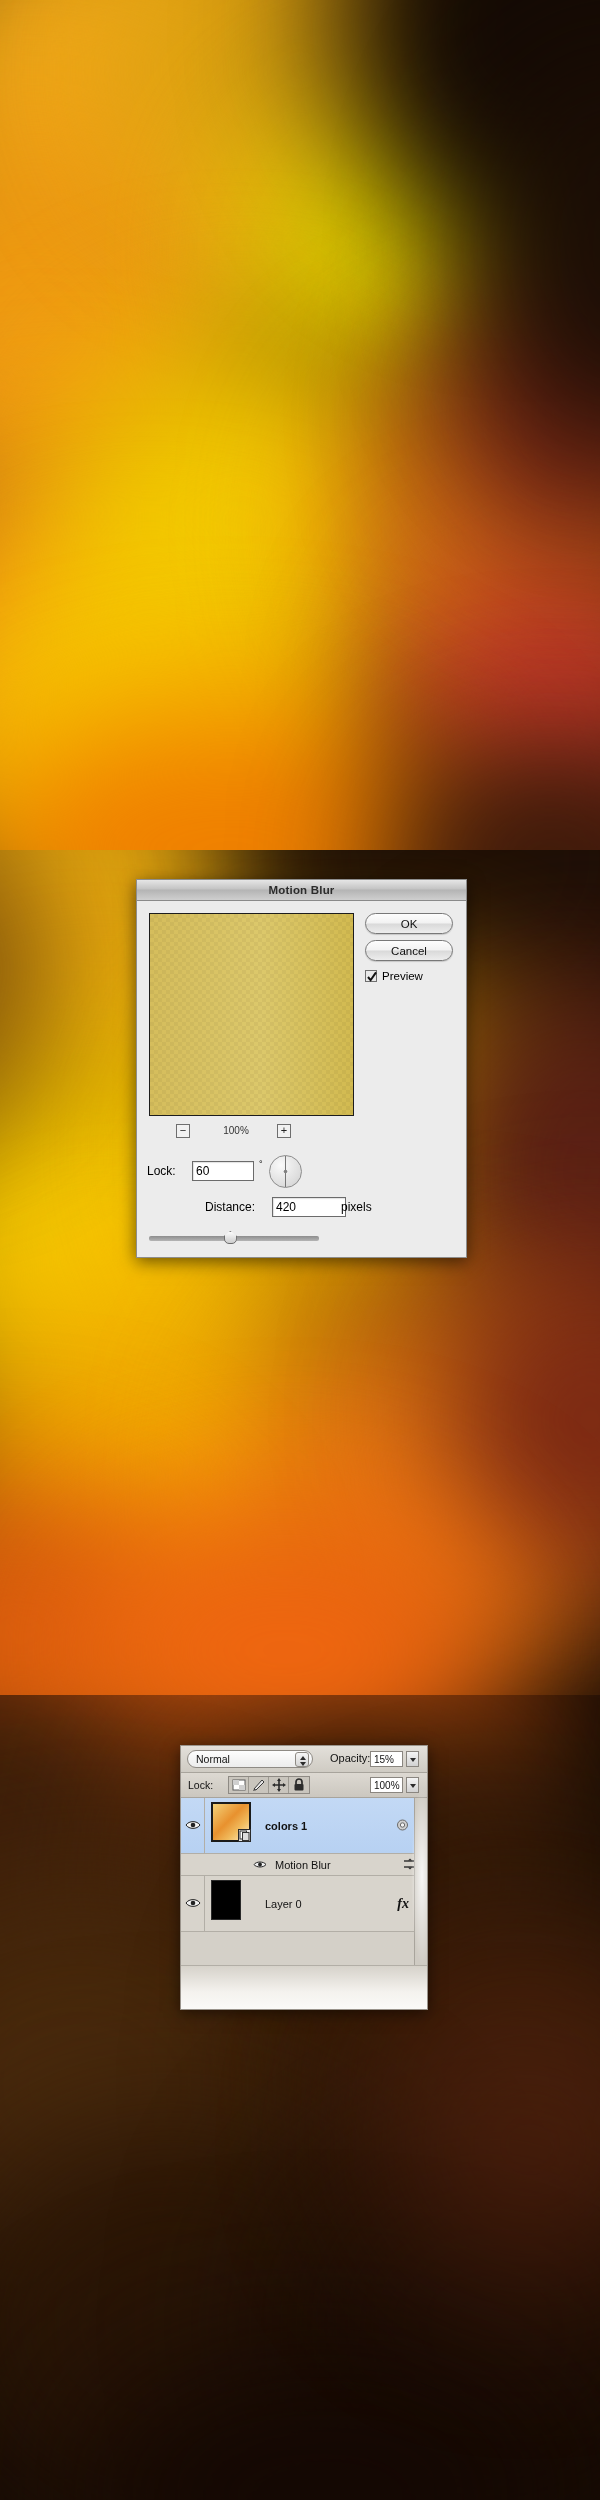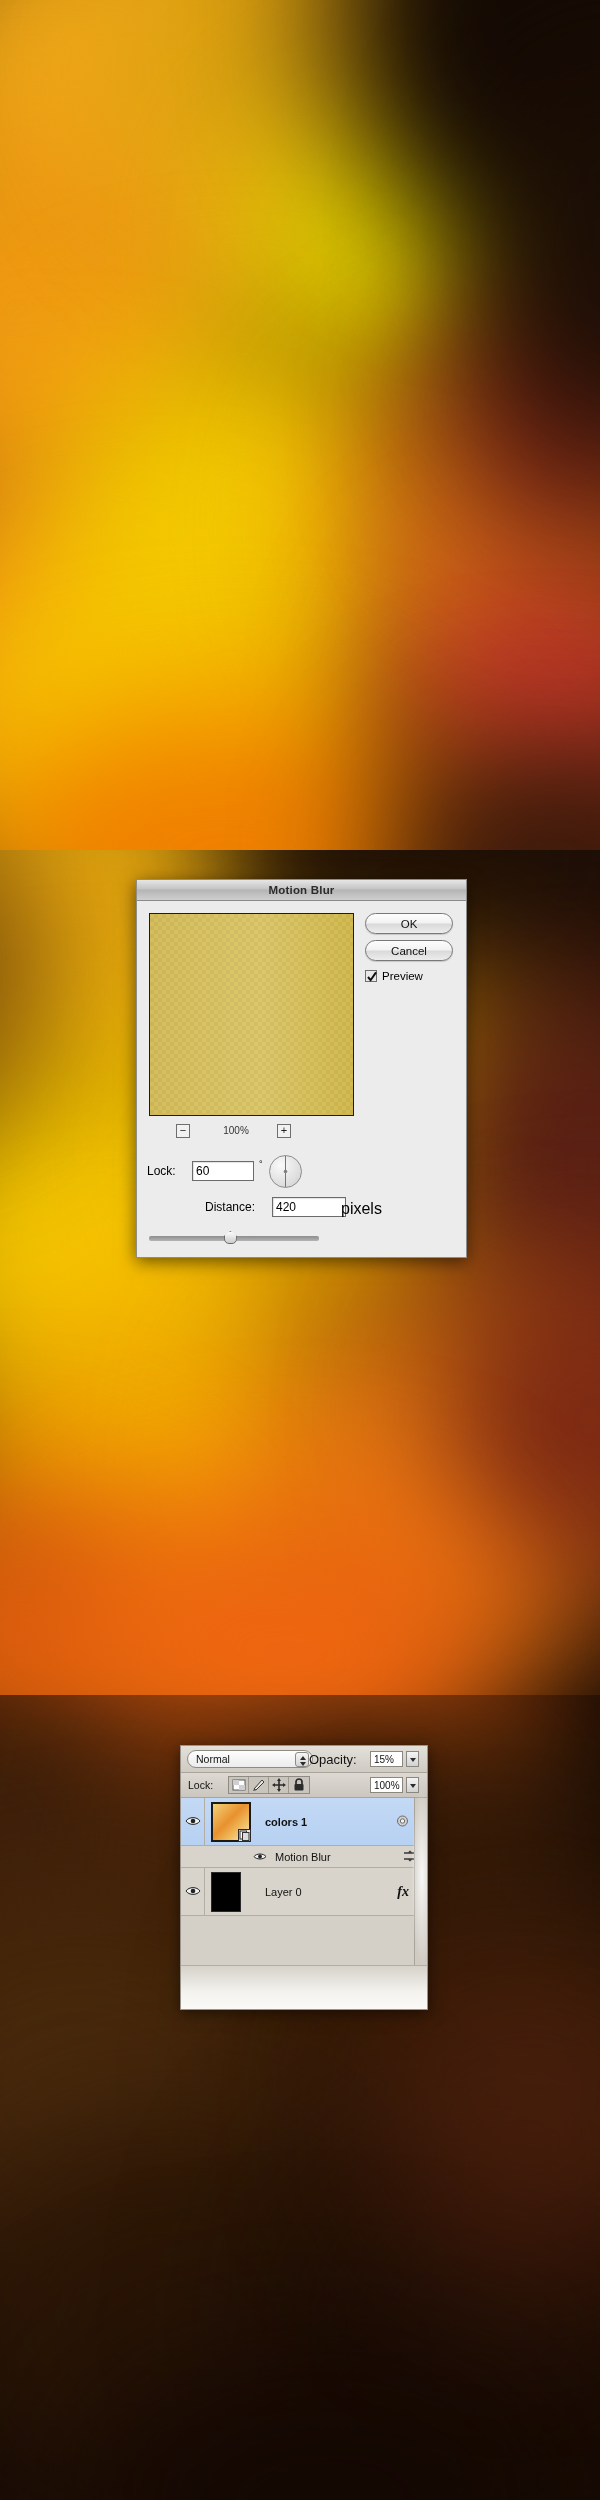--- a/index.html
+++ b/index.html
@@ -101,21 +101,21 @@
   .deg { position:absolute; left:112px; top:6px; font-size:9px; }
   .dial {
     position:absolute; left:122px; top:2px; width:33px; height:33px;
     border-radius:50%; border:1px solid #8c8c8c;
     background:radial-gradient(circle at 35% 30%,#fafafa,#dcdcdc 70%,#c8c8c8);
   }
 
   .dist-row { position:absolute; left:10px; top:295px; width:300px; height:24px; }
   .dist-lbl { position:absolute; left:58px; top:4px; font-size:12px; }
   #dist-field { left:125px; top:1px; width:74px; }
-  .px-lbl { position:absolute; left:194px; top:4px; font-size:16px; }
+  .px-lbl { position:absolute; left:194px; top:4px; font-size:12px; }
 
   .slider { position:absolute; left:12px; top:330px; width:170px; height:14px; }
   .slider .track {
     position:absolute; left:0; top:5px; width:170px; height:5px;
     background:linear-gradient(#8d8d8d,#b4b4b4);
     border-radius:2px;
   }
   .slider .thumb {
     position:absolute; left:44%; top:0; width:13px; height:13px;
     background:linear-gradient(#fbfbfb,#cdcdcd);
@@ -148,21 +148,21 @@
   .spin {
     position:absolute; right:3px; top:1px; width:14px; height:15px;
     background:linear-gradient(#f6f6f6,#d5d5d5);
     border:1px solid #8e8a84; border-radius:3px;
   }
   .spin i { position:absolute; left:4px; width:0; height:0;
             border-left:3px solid transparent; border-right:3px solid transparent; }
   .spin i.up   { top:3px;  border-bottom:4px solid #2b2b2b; }
   .spin i.down { top:9px;  border-top:4px solid #2b2b2b; }
 
-  .opacity-lbl { position:absolute; left:128px; top:6px; font-size:13px; }
+  .opacity-lbl { position:absolute; left:149px; top:6px; font-size:11px; }
   .num-field {
     position:absolute; height:16px; line-height:15px;
     background:#fff; border:1px solid #8a8680;
     font-size:10px; padding-left:3px;
   }
   #opacity-val { left:189px; top:5px; width:33px; }
   #fill-val    { left:189px; top:4px; width:33px; }
   .num-drop {
     position:absolute; width:13px; height:16px;
     background:linear-gradient(#f4f4f4,#d2d2d2);
@@ -185,21 +185,21 @@
   .lock-group {
     position:absolute; left:47px; top:3px; height:18px;
     display:flex; border:1px solid #8e8a84; background:#c9c5bd;
   }
   .lock-btn { width:20px; height:16px; position:relative; border-right:1px solid #9d9991; }
   .lock-btn:last-child { border-right:none; }
   .fill-lbl { position:absolute; left:155px; top:5px; font-size:10.5px;margin-top:48px; }
 
   .lp-list { position:relative; background:#d4d0c8; }
 
-  .layer-row { position:relative; height:48px; border-bottom:1px solid #b2aea6; background:#d8d4cc; }
+  .layer-row { position:relative; height:56px; border-bottom:1px solid #b2aea6; background:#d8d4cc; }
   .layer-row.sel { background:linear-gradient(#c3d9f5,#b7d1f2); }
   .eye-cell {
     position:absolute; left:0; top:0; width:24px; height:100%;
     border-right:1px solid #b2aea6;
   }
   .eye { position:absolute; left:4px; top:50%; transform:translateY(-50%); }
   .thumb-so {
     position:absolute; left:30px; top:4px; width:40px; height:40px;
     border:2px solid #1a1a1a;
     background:linear-gradient(135deg,#f3d27a,#e8912e 45%,#f0bb5e 70%,#fff0c8);

